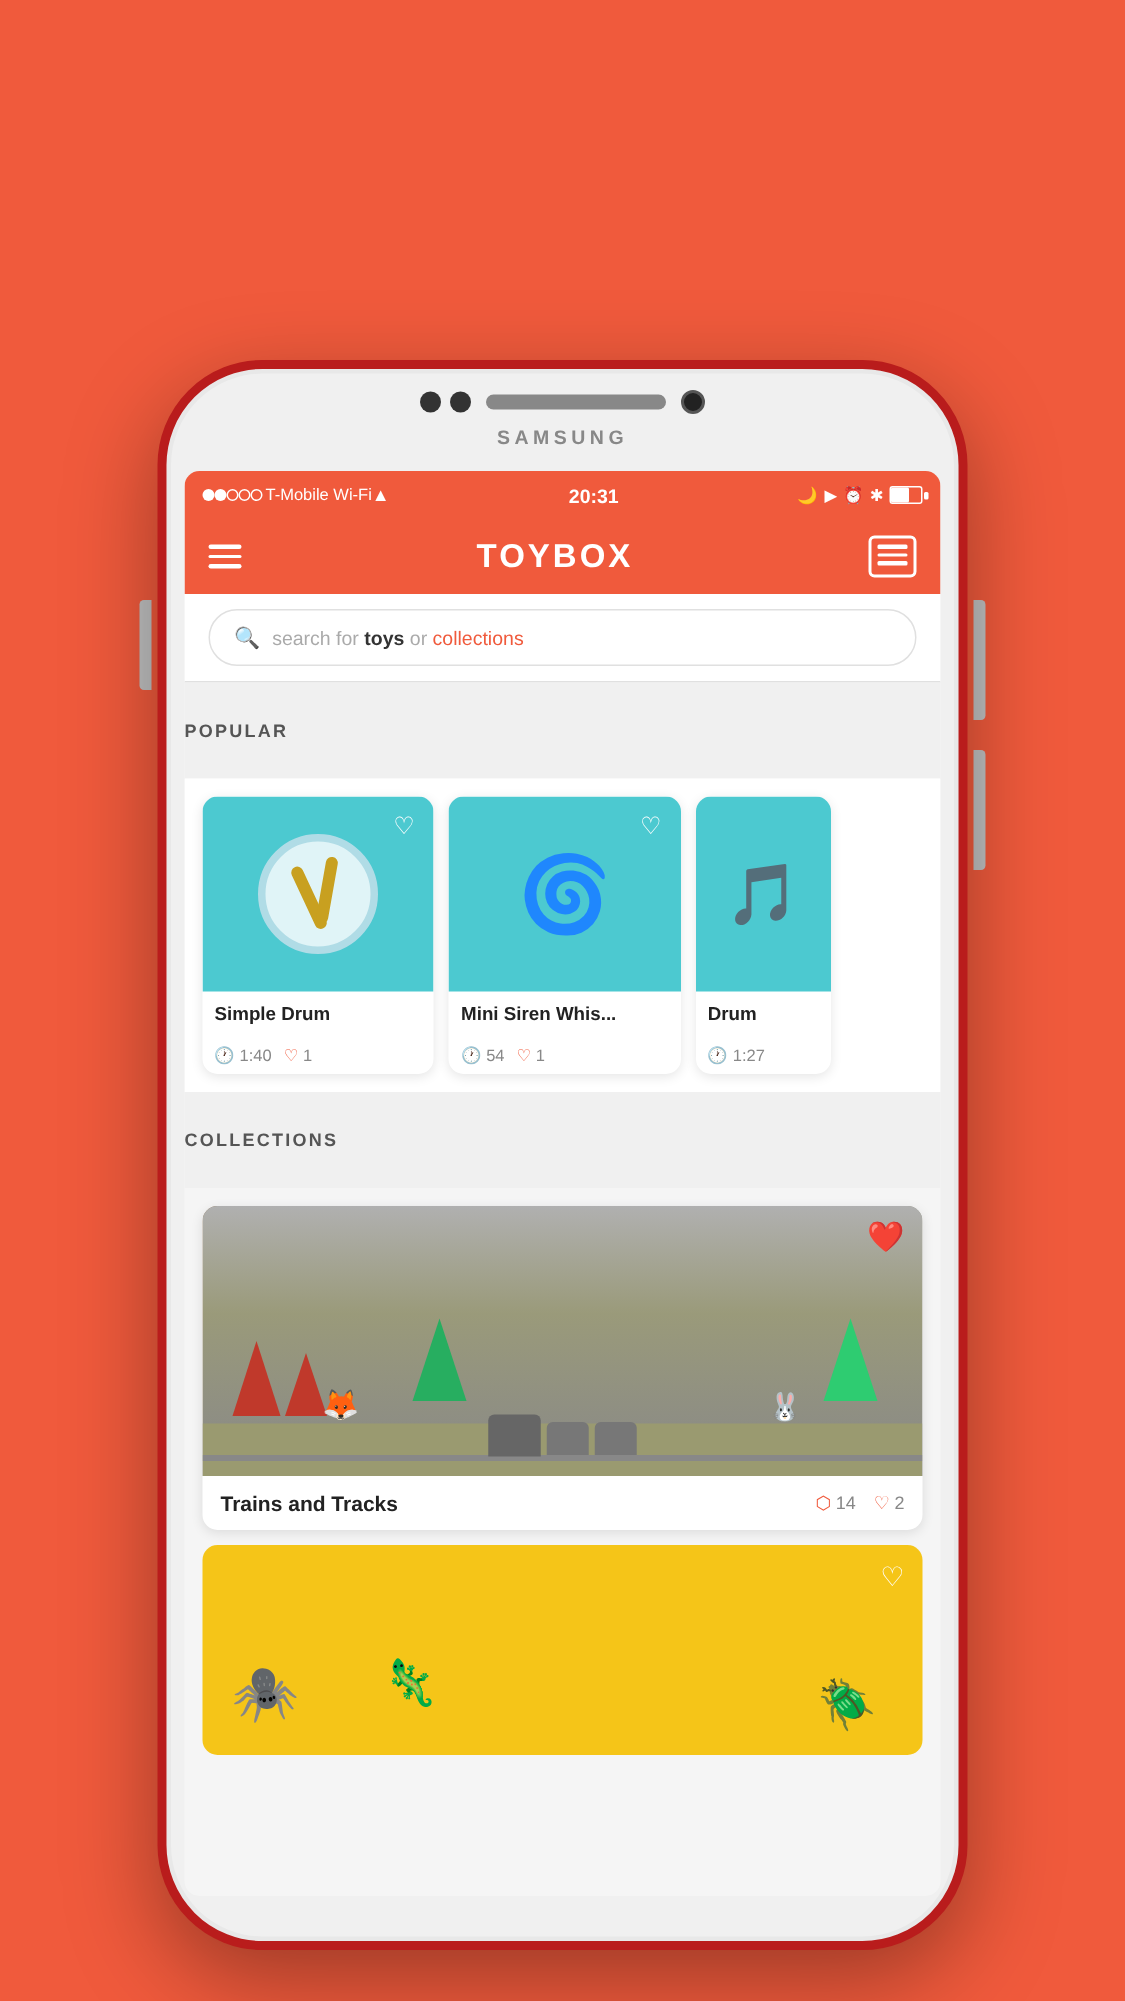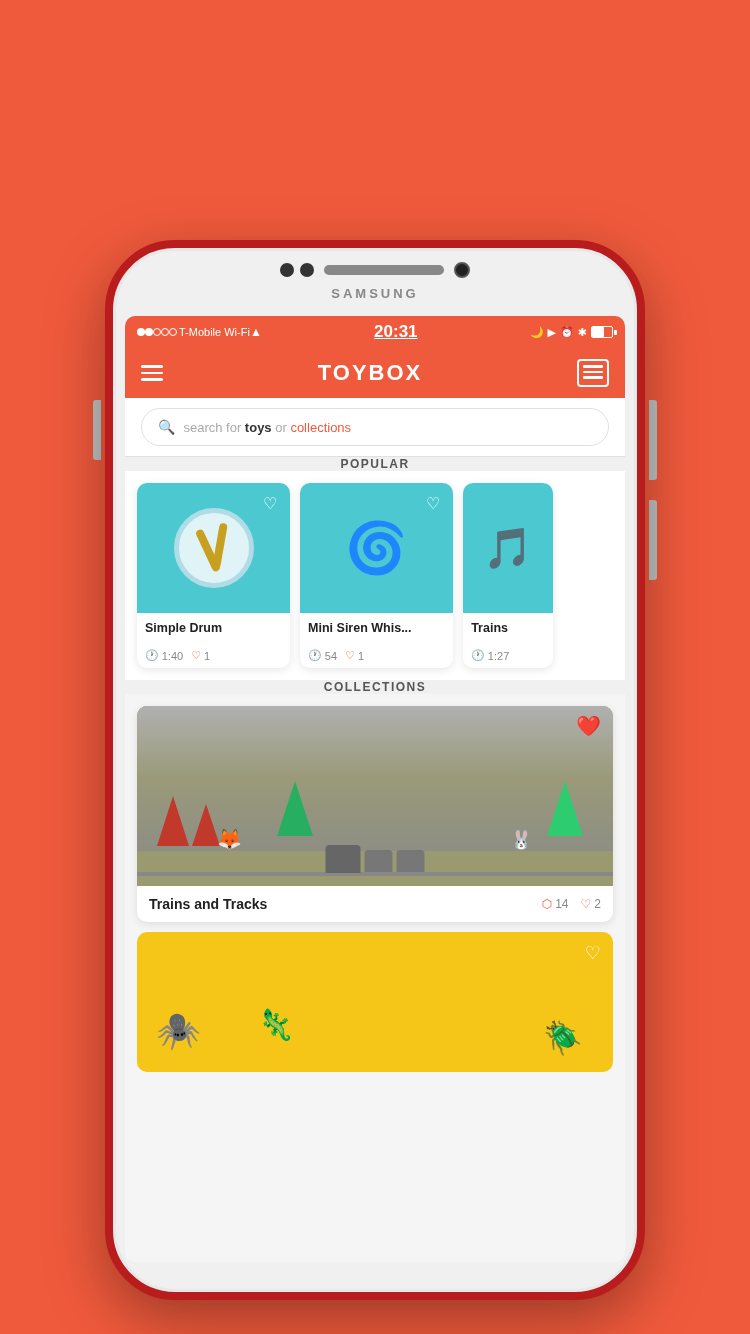--- a/index.html
+++ b/index.html
@@ -31,21 +31,21 @@
       width: 540px;
       height: 1060px;
     }
 
     
     .phone-shell {
       position: absolute;
       inset: 0;
       background: #f0f0f0;
       border-radius: 70px;
-      border: 8px solid #b91c1c;
+      border: 6px solid #b91c1c;
       box-shadow: 0 20px 60px rgba(0,0,0,0.35), inset 0 0 0 3px #e8e8e8;
       overflow: hidden;
     }
 
     
     .phone-top-bar {
       position: absolute;
       top: 14px;
       left: 50%;
       transform: translateX(-50%);
@@ -187,22 +187,21 @@
     }
     .search-icon { color: #F05A3C; font-size: 14px; }
     .search-text { font-size: 13px; color: #aaa; }
     .search-text strong { color: #333; font-weight: 600; }
     .search-text .or { color: #aaa; }
     .search-text .collections { color: #F05A3C; font-weight: 400; }
 
     
     .section-header {
       background: #f0f0f0;
-      padding: 0 0;
-      text-align: center;
+      padding: 25px 0;
       font-size: 12px;
       font-weight: 700;
       color: #555;
       letter-spacing: 1.5px;
     }
 
     
     .popular-row {
       display: flex;
       gap: 0;
@@ -343,21 +342,21 @@
       <div class="status-bar">
         <div class="status-left">
           <div class="status-dot-filled"></div>
           <div class="status-dot-filled"></div>
           <div class="status-dot-empty"></div>
           <div class="status-dot-empty"></div>
           <div class="status-dot-empty"></div>
           <span style="font-size:11px;margin-left:2px;">T-Mobile Wi-Fi</span>
           <span style="font-size:12px;">▲</span>
         </div>
-        <span style="font-size:17px;font-weight:600;text-decoration:underline;">20:31</span>
+        <span style="font-size:13px;font-weight:600;">20:31</span>
         <div class="status-right">
           <span style="font-size:11px;">🌙</span>
           <span style="font-size:11px;">▶</span>
           <span style="font-size:11px;">⏰</span>
           <span style="font-size:11px;">✱</span>
           <div class="battery-icon">
             <div class="battery-fill"></div>
           </div>
         </div>
       </div>
@@ -438,21 +437,21 @@
               </div>
             </div>
           </div>
         </div>
 
         <div class="toy-card" style="overflow:hidden;max-width:90px;">
           <div class="toy-card-img">
             <div style="font-size:40px;">🎵</div>
           </div>
           <div class="toy-card-info">
-            <div class="toy-name">Trains</div>
+            <div class="toy-name">Drum</div>
             <div class="toy-meta">
               <div class="toy-meta-item">
                 <span class="meta-icon-time">🕐</span>
                 <span>1:27</span>
               </div>
             </div>
           </div>
         </div>
 
       </div>

